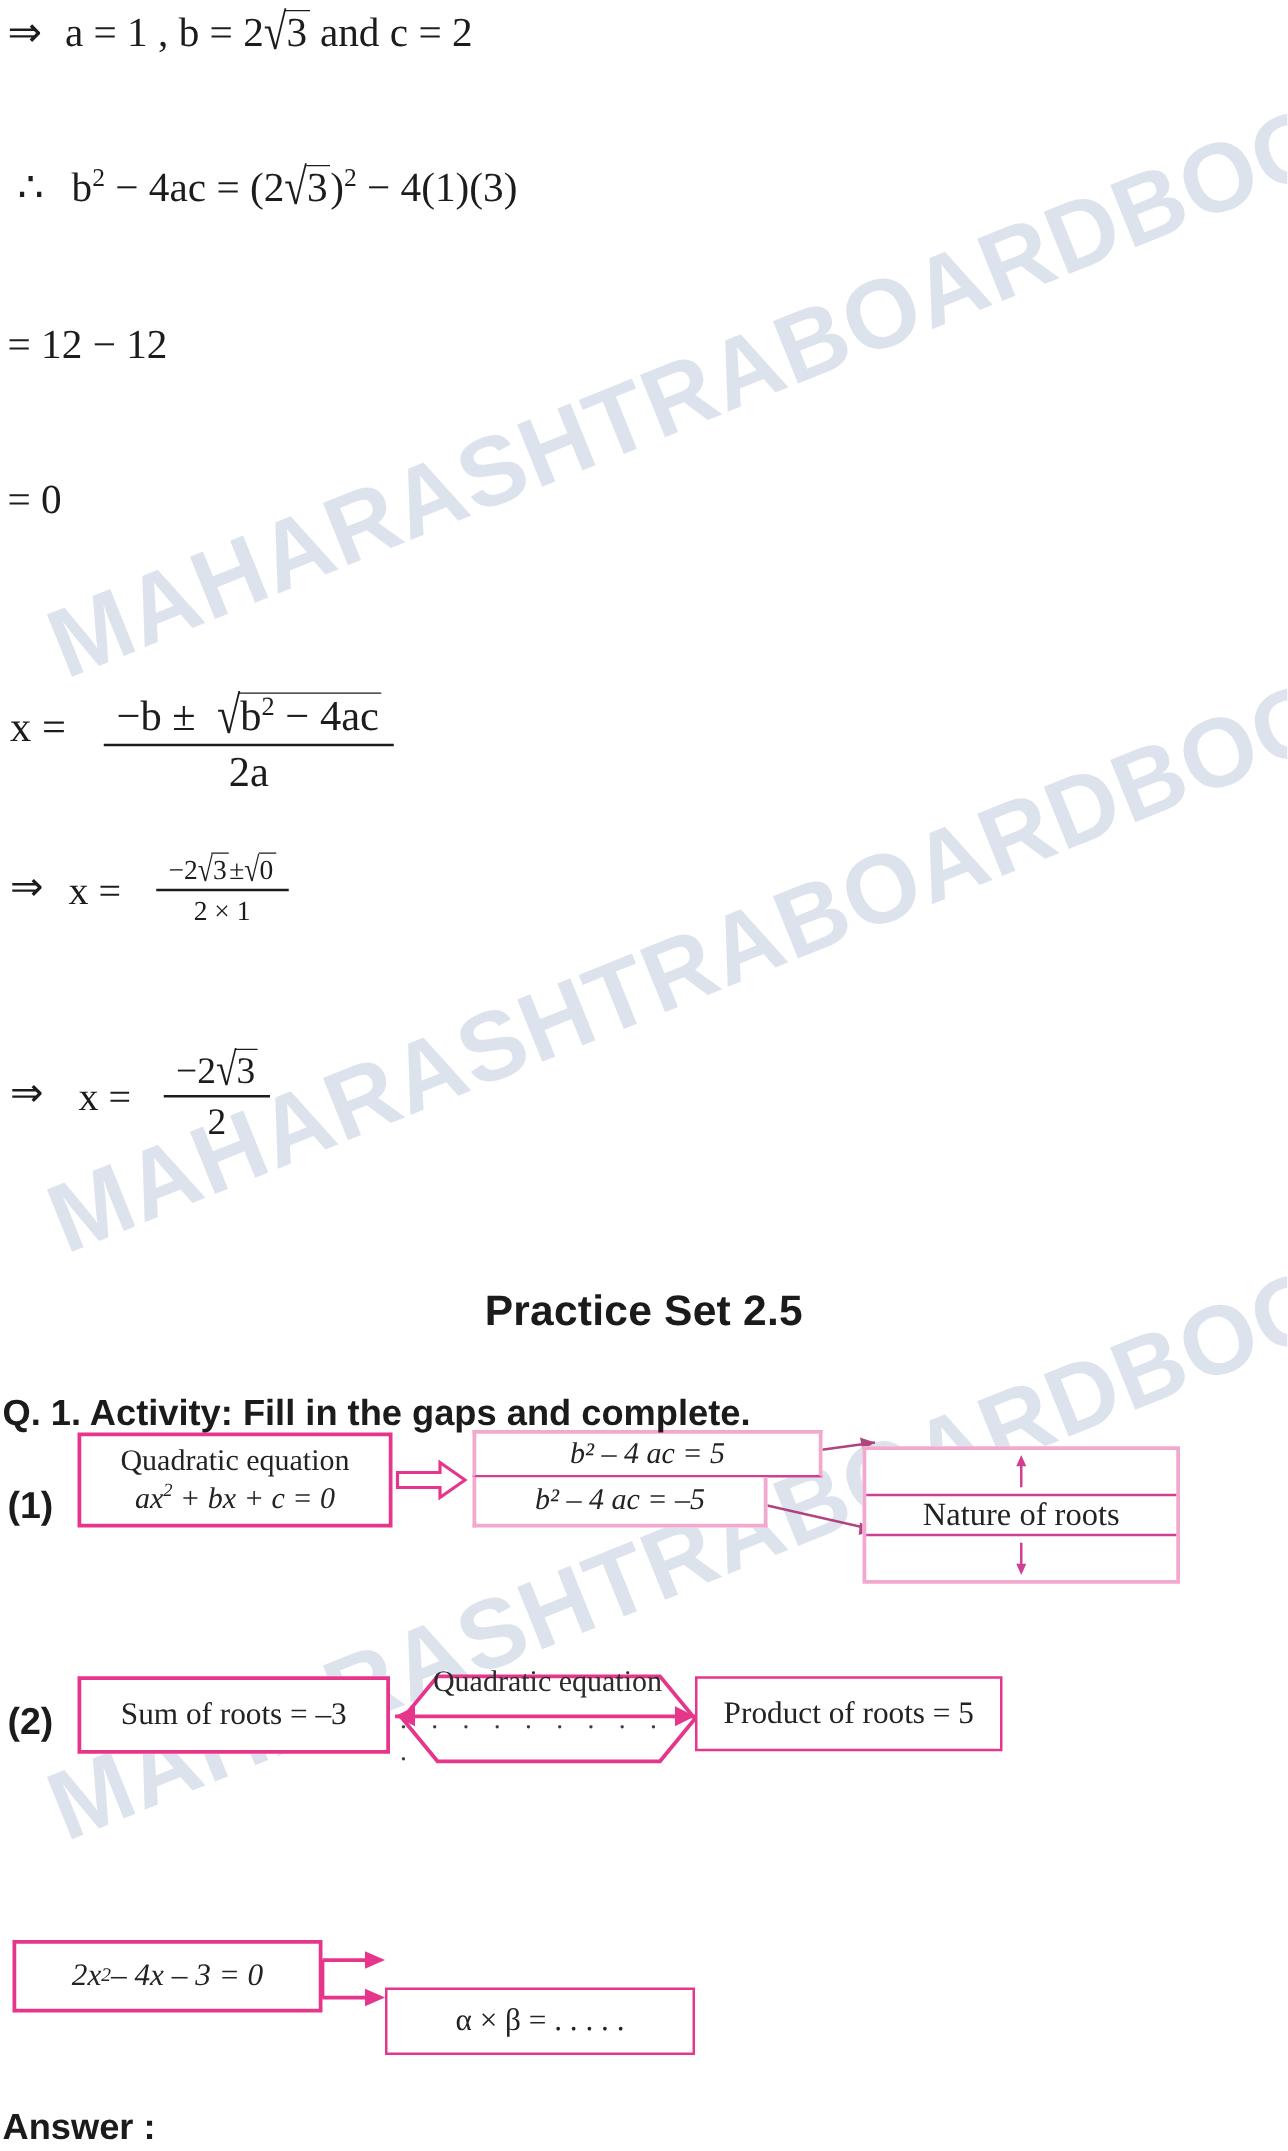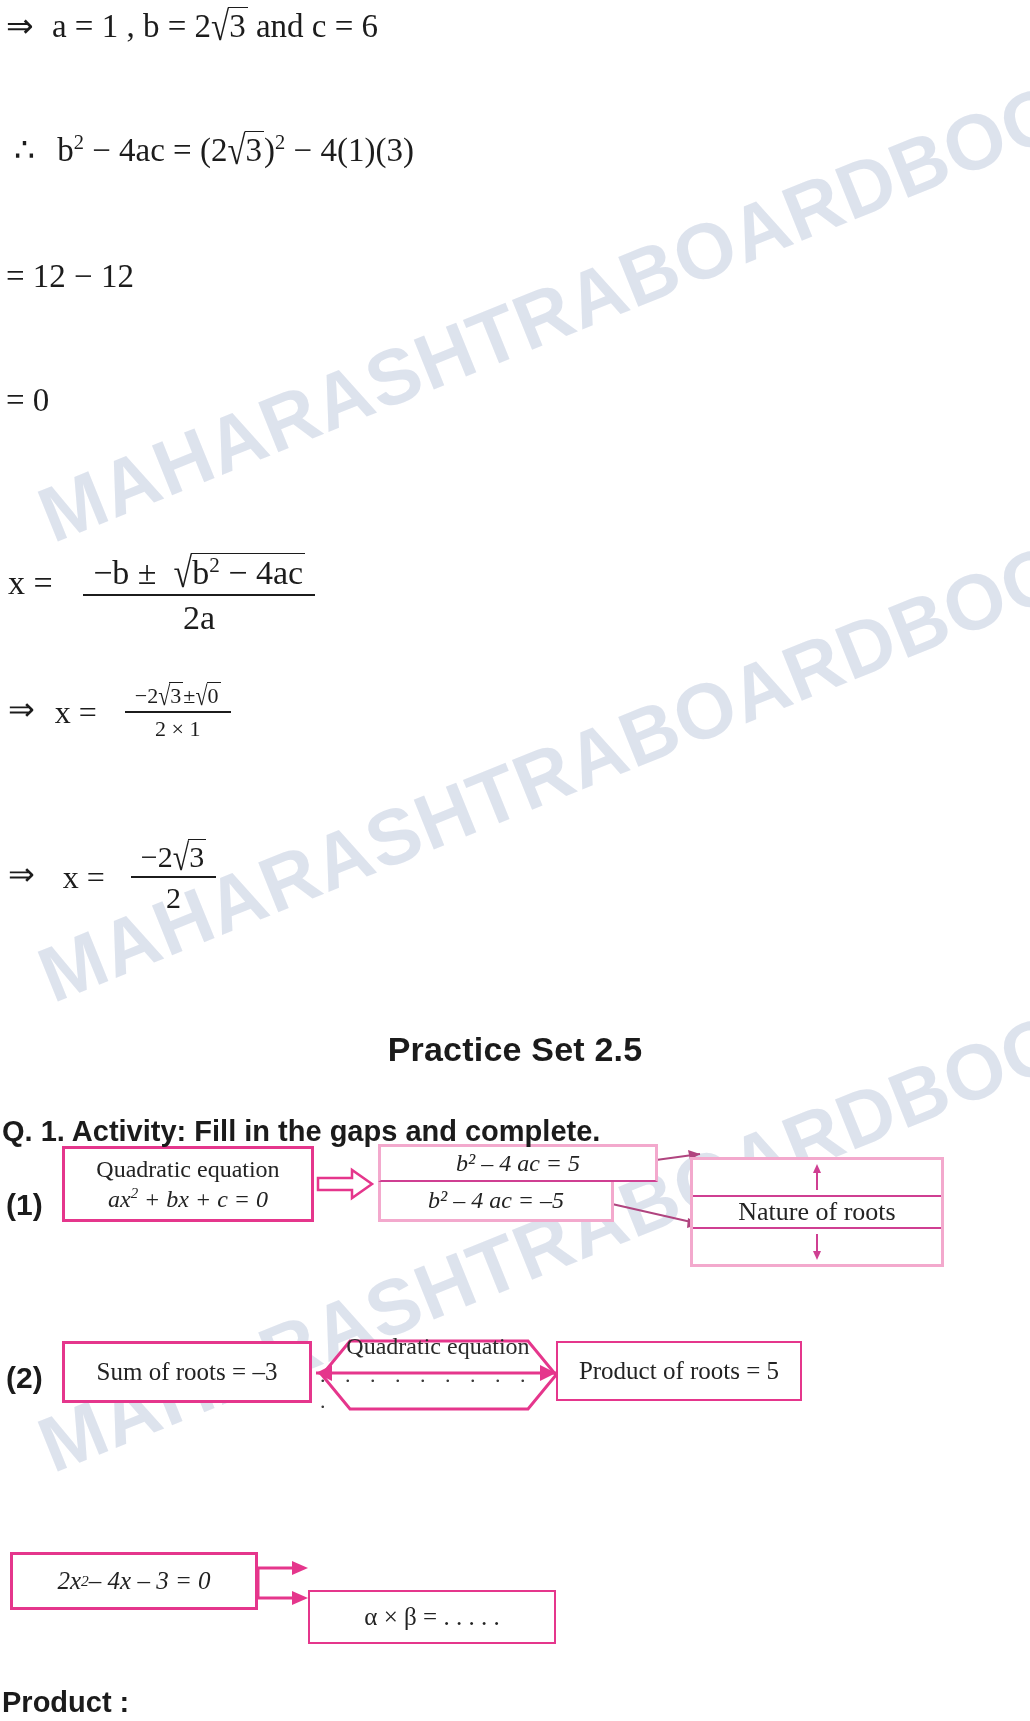--- a/index.html
+++ b/index.html
@@ -91,21 +91,21 @@
 <div class="page">
 
   <div class="wm-layer">
     <div class="wm wm1">MAHARASHTRABOARDBOOKS.CO</div>
     <div class="wm wm2">MAHARASHTRABOARDBOOKS.CO</div>
     <div class="wm wm3">MAHARASHTRABOARDBOOKS.CO</div>
   </div>
 
   <div class="math" style="left:6px;top:6px;">
     <span>⇒</span>
-    <span style="padding-left:10px">a  =  1 , b  =  2</span><span class="rad"><span class="radsym">√</span><span class="bar">3</span></span><span> and c  =  6</span>
+    <span style="padding-left:10px">a  =  1 , b  =  2</span><span class="rad"><span class="radsym">√</span><span class="bar">3</span></span><span> and c  =  2</span>
   </div>
 
   <div class="math" style="left:14px;top:130px;">
     <span>∴</span>
     <span style="padding-left:14px">b</span><sup>2</sup><span> − 4ac  =  (2</span><span class="rad"><span class="radsym">√</span><span class="bar">3</span></span><span>)</span><sup>2</sup><span> − 4(1)(3)</span>
   </div>
 
   <div class="math" style="left:6px;top:258px;">=  12 − 12</div>
 
   <div class="math" style="left:6px;top:382px;">=  0</div>
@@ -212,15 +212,15 @@
 
     <svg class="lines" width="1030" height="140">
       <path d="M258,48 L296,48 M258,48 L258,78 M258,78 L296,78" stroke="#e5368c" stroke-width="3" fill="none"></path>
       <polygon points="308,48 292,41 292,55" fill="#e5368c"></polygon>
       <polygon points="308,78 292,71 292,85" fill="#e5368c"></polygon>
     </svg>
 
     <div class="pbox" style="left:308px;top:70px;width:248px;height:54px;font-size:25px;border-width:2.5px;">α × β = . . . . .</div>
   </div>
 
-  <div id="answer-line">Product :</div>
+  <div id="answer-line">Answer :</div>
 
 </div>
 
 </body></html>

